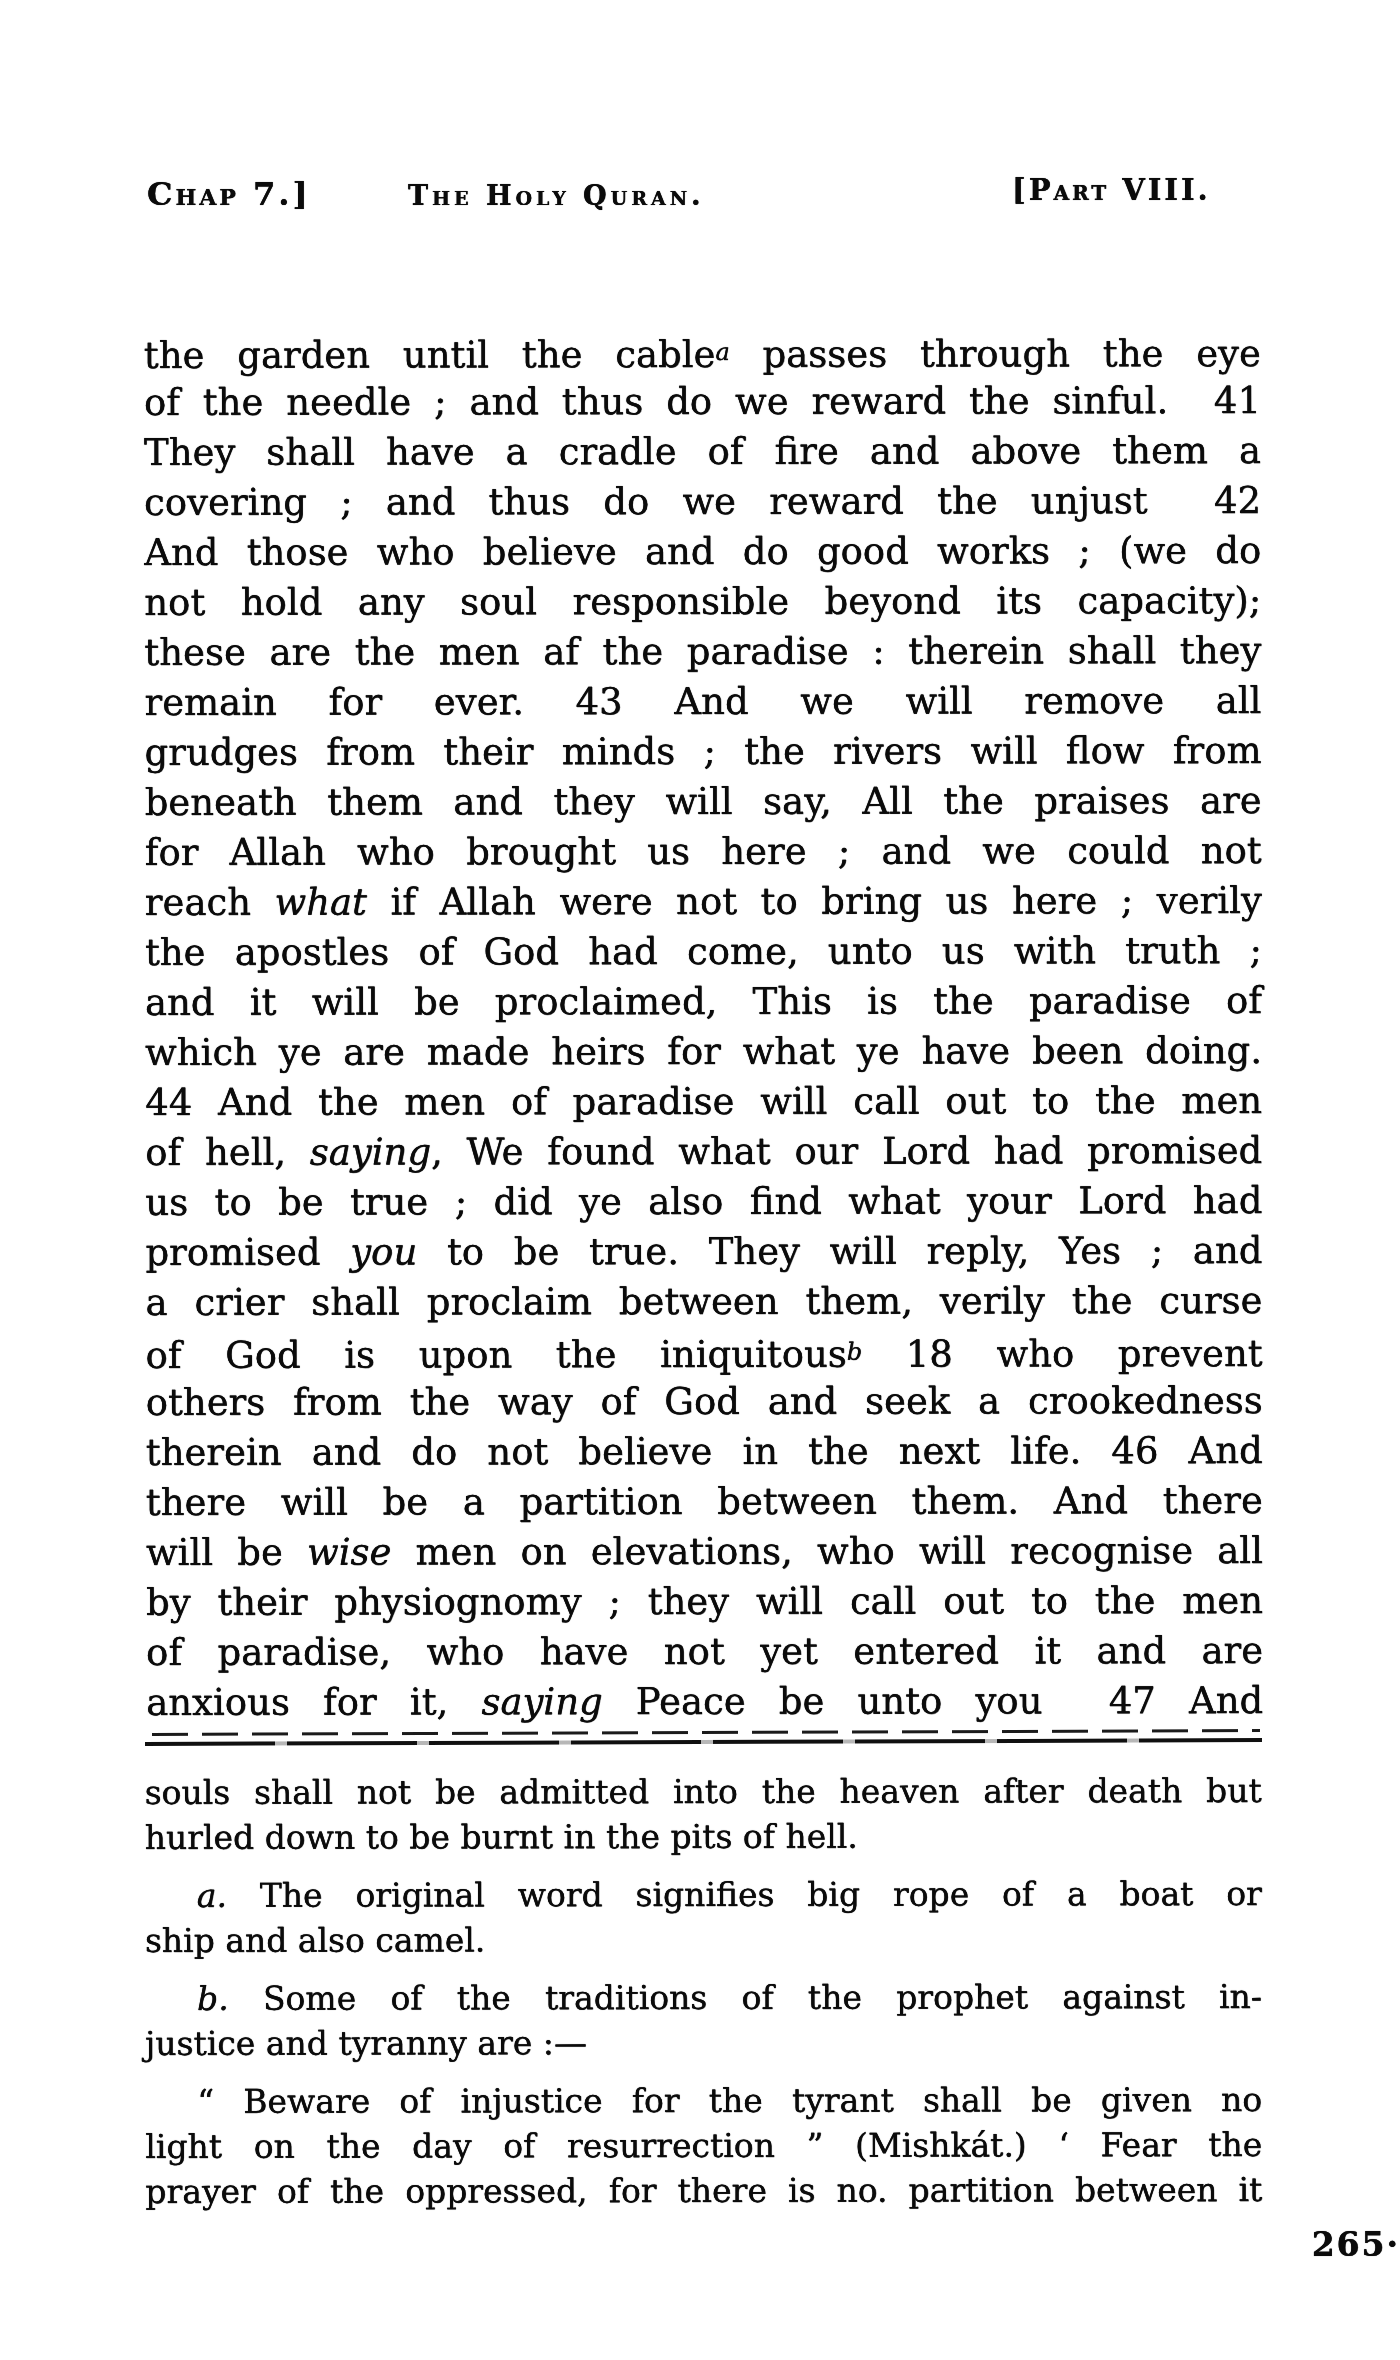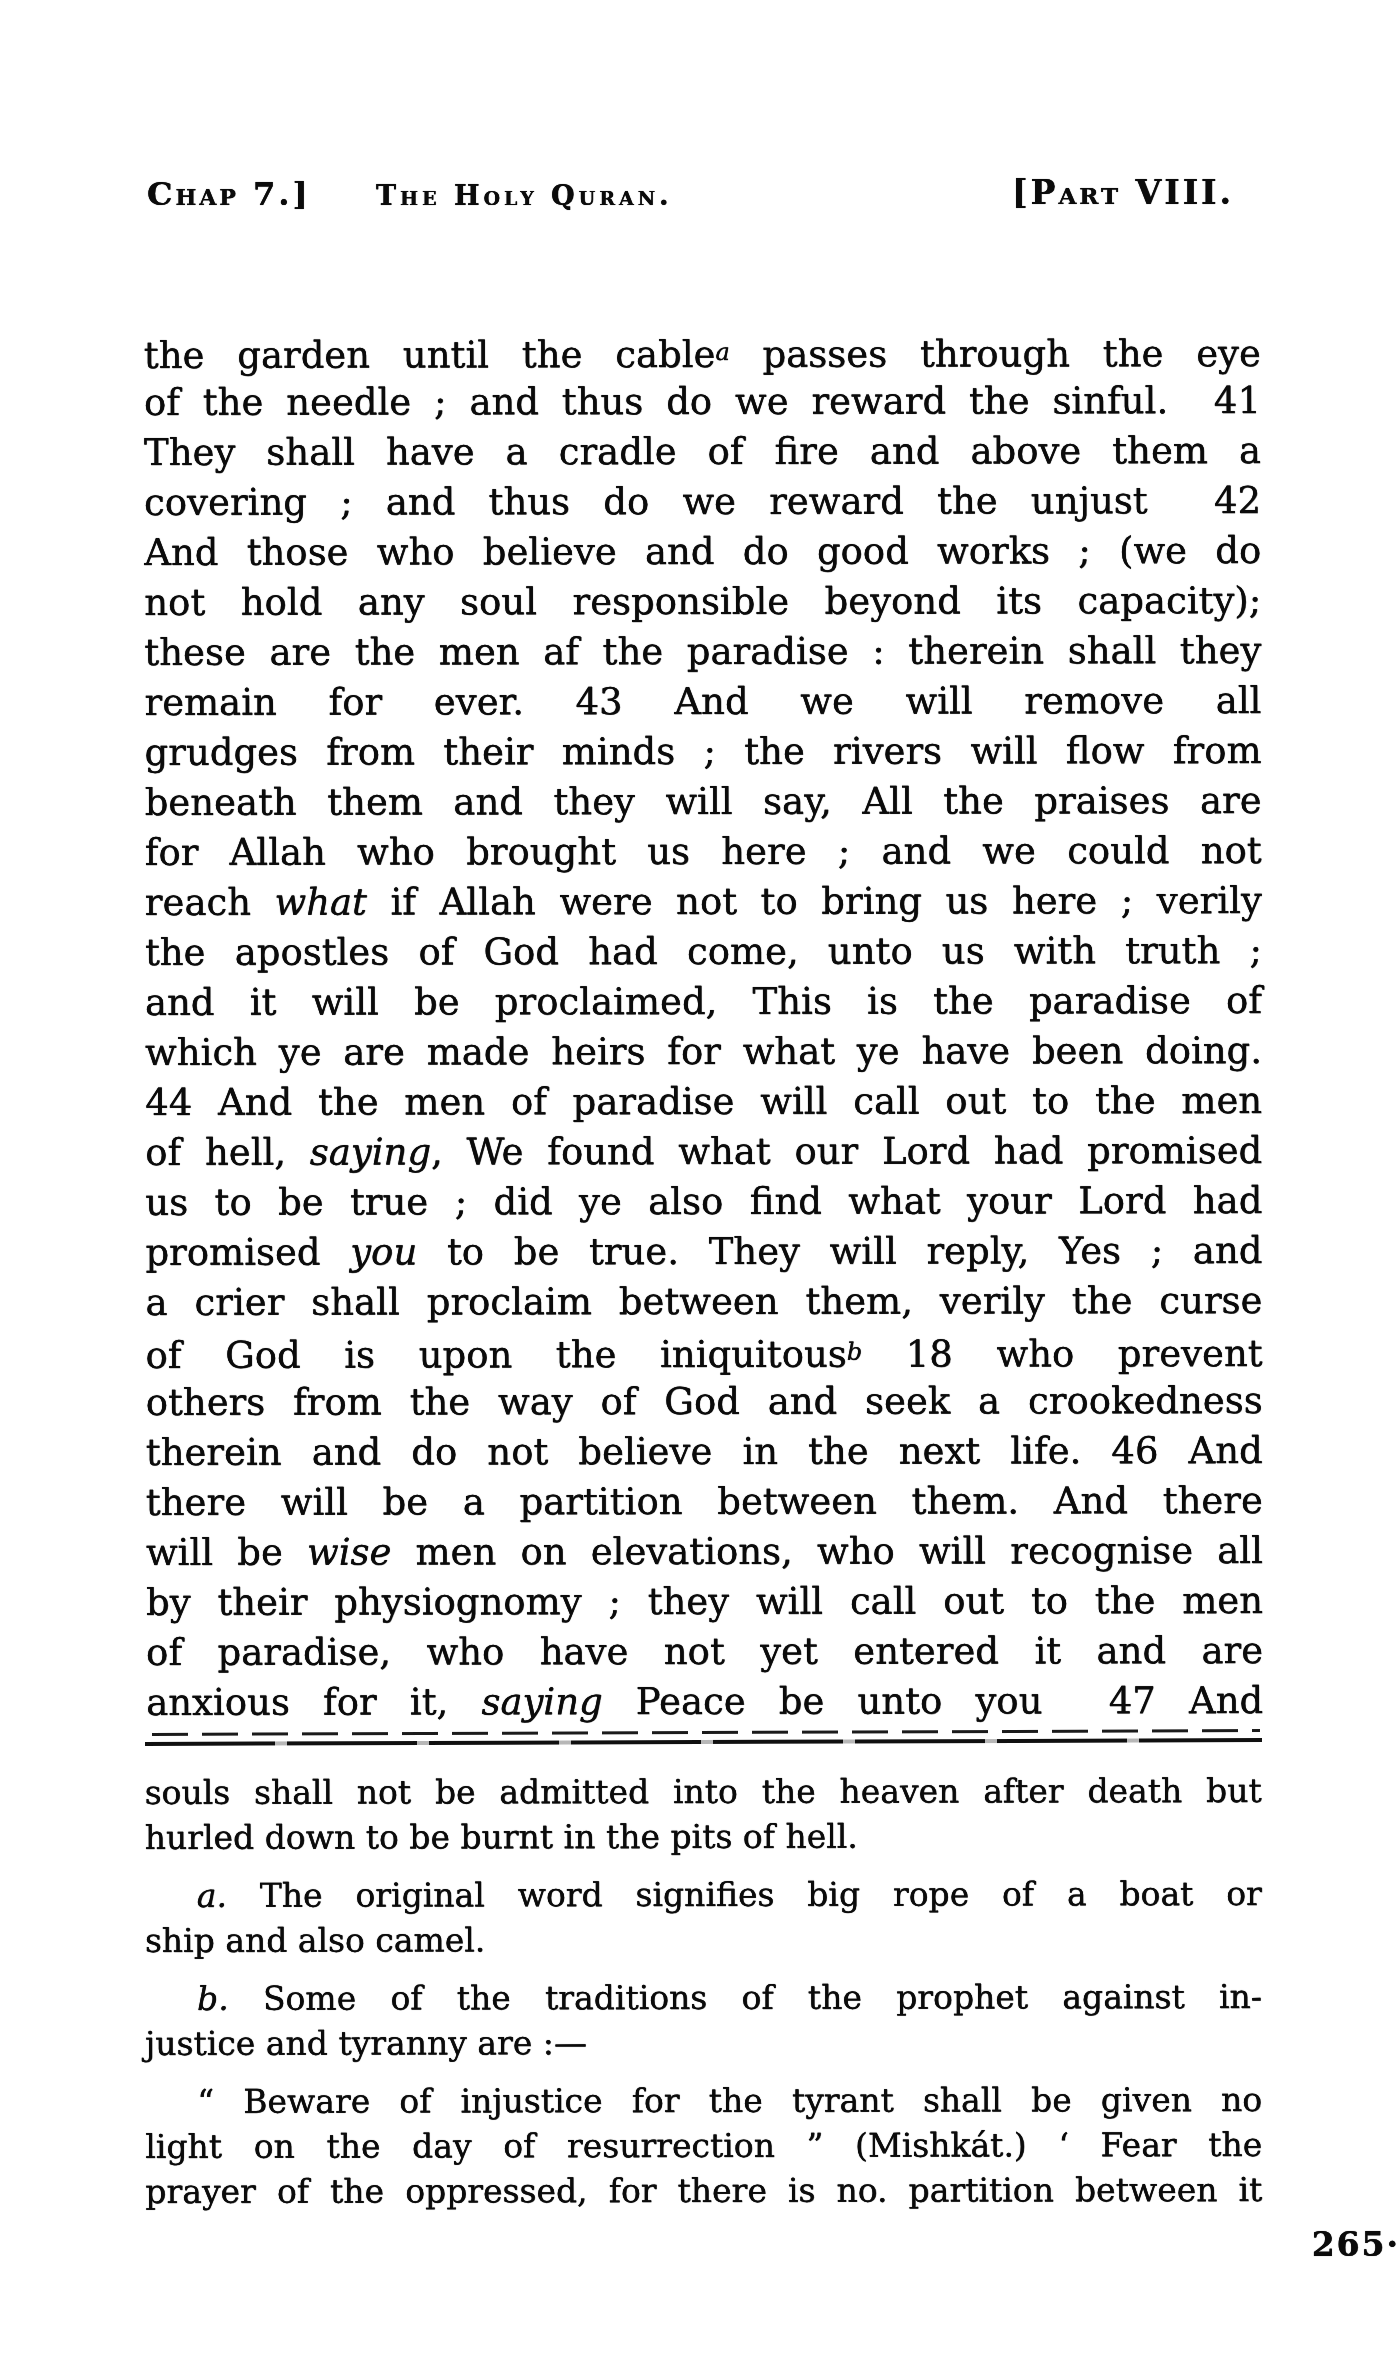--- a/index.html
+++ b/index.html
@@ -9,22 +9,22 @@
     font-family:"DejaVu Serif", serif;
     color:#0b0b0b;
     overflow:hidden;
   }
   .page{position:relative;width:1400px;height:2360px;background:#ffffff;overflow:hidden;margin-top:37px;}
   .ink{text-shadow:0 0 0.7px currentColor, 0.35px 0.35px 0 rgba(10,10,10,.55);}
 
   
   .hdr{position:absolute;font-variant:small-caps;font-weight:bold;white-space:nowrap;}
   .hdr-chapter{left:147px;top:138px;font-size:32px;letter-spacing:3px;}
-  .hdr-title{left:376px;top:143px;font-size:27px;letter-spacing:4px;}
-  .hdr-part{left:1012px;top:136px;font-size:33px;letter-spacing:3px;}
+  .hdr-title{left:408px;top:143px;font-size:27px;letter-spacing:4px;}
+  .hdr-part{left:1012px;top:136px;font-size:29px;letter-spacing:3px;}
 
   
   .body-block{
     position:absolute;left:145px;top:290px;width:1117px;
     font-size:37px;line-height:50px;
     transform:rotate(-0.1deg);
   }
   .bline{
     text-align:justify;
     -moz-text-align-last:justify;

